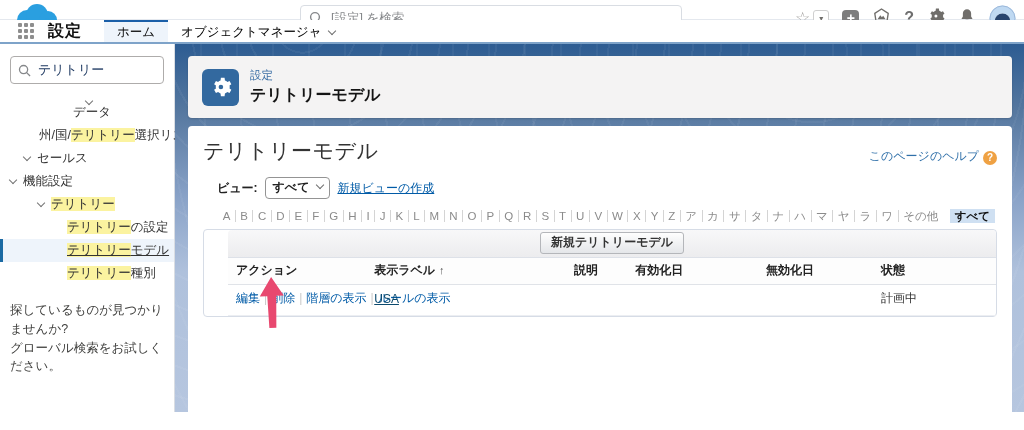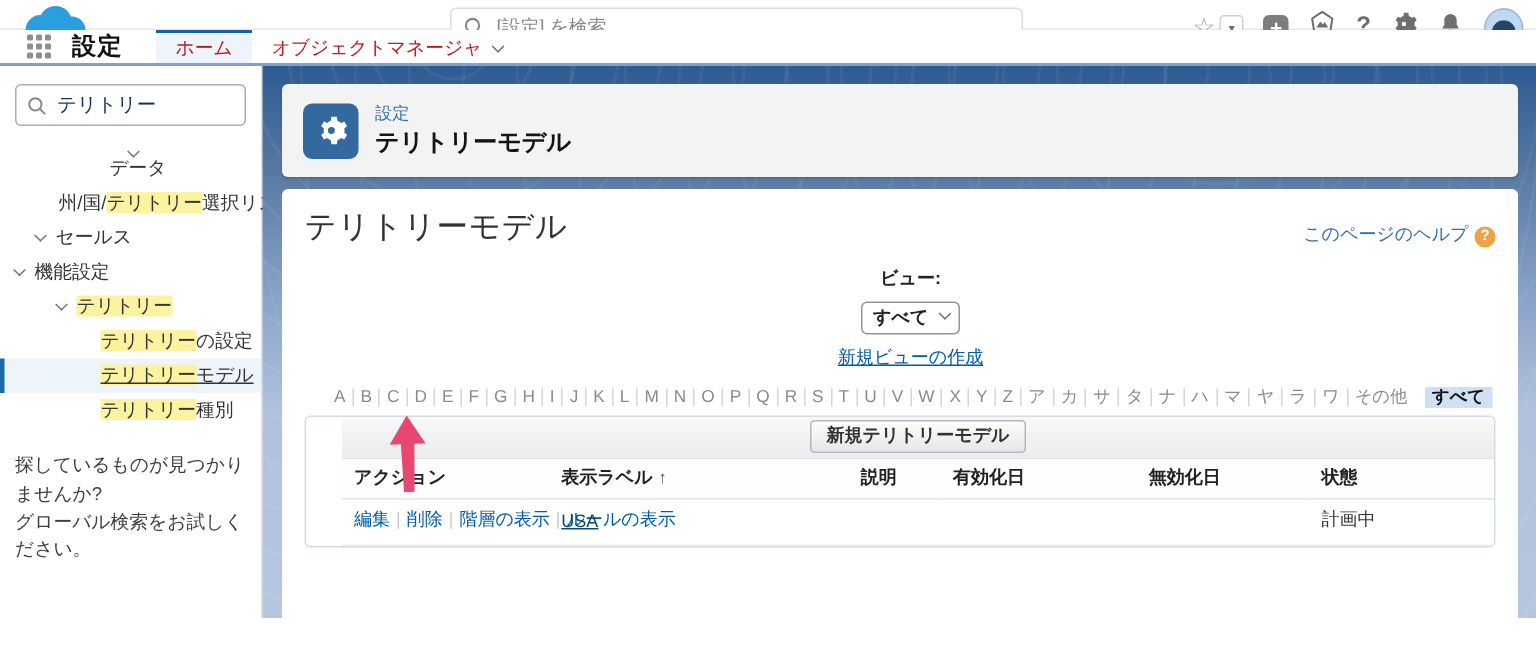--- a/index.html
+++ b/index.html
@@ -20,21 +20,21 @@
   .caret-box { width:16px; height:17px; border:1px solid #d0d0d0; border-radius:3px; margin-left:3px; font-size:8px; color:#706e6b; display:flex; align-items:center; justify-content:center; background:#fff; }
   .plus-tile { width:17px; height:17px; border-radius:4px; background:#7d7d7d; color:#fff; font-size:14px; font-weight:700; display:flex; align-items:center; justify-content:center; line-height:1; }
   .qmark { font-size:16px; font-weight:700; color:#6e6e6e; }
   .avatar { width:27px; height:27px; border-radius:50%; overflow:hidden; }
 
   
   .navbar { position:relative; height:24px; background:#fff; border-bottom:2px solid #7ea3c9; display:flex; align-items:stretch; }
   .waffle { display:grid; grid-template-columns:repeat(3,4px); grid-gap:2px; align-self:center; margin:0 14px 0 18px; }
   .waffle i { width:4px; height:4px; background:#8e8e8e; border-radius:1px; }
   .app-name { align-self:center; font-size:16px; font-weight:600; color:#121212; margin-right:22px; letter-spacing:1px; }
-  .tab { display:flex; align-items:center; padding:0 13px; font-size:12.5px; color:#b91c1c; border-top:2px solid transparent; gap:7px; }
+  .tab { display:flex; align-items:center; padding:0 13px; font-size:12.5px; color:#000000; border-top:2px solid transparent; gap:7px; }
   .tab.active { background:#eef4fb; border-top:2px solid #1b5fa8; }
   .chev { display:inline-block; width:6px; height:6px; border-left:1.5px solid #6e6e6e; border-bottom:1.5px solid #6e6e6e; transform:rotate(-45deg); margin-top:-3px; }
 
   
   .body { display:flex; height:368px; }
 
   
   .sidebar { width:175px; background:#fff; border-right:1px solid #d9dde3; padding-top:12px; flex:none; }
   .quickfind { position:relative; margin:0 10px; }
   .quickfind svg { position:absolute; left:8px; top:8px; }
@@ -59,21 +59,21 @@
   .gear-tile { width:37px; height:37px; border-radius:6px; background:#33699f; display:flex; align-items:center; justify-content:center; margin-right:11px; flex:none; }
   .eyebrow { font-size:11.5px; color:#3a6ea5; margin-bottom:2px; }
   .ph-title { font-size:16px; font-weight:700; color:#141414; }
 
   .content-card { margin:8px 12px 0 13px; background:#fff; border-radius:4px 4px 0 0; height:286px; padding:0 15px; }
   .content-top { display:flex; justify-content:space-between; padding-top:11px; }
   .content-top h1 { font-size:21px; font-weight:400; color:#333; letter-spacing:0.5px; }
   .help-link { font-size:12px; color:#3070a9; text-decoration:none; margin-top:4px; display:flex; align-items:flex-end; gap:4px; cursor:pointer; }
   .q-badge { display:inline-block; width:14px; height:14px; border-radius:50%; background:#efa143; color:#fff; font-size:10px; font-weight:700; text-align:center; line-height:14px; }
 
-  .view-row { margin-top:12px; padding-left:14px; display:flex; align-items:center; gap:7px; font-size:12px;flex-direction:column; }
+  .view-row { margin-top:12px; padding-left:14px; display:flex; align-items:center; gap:7px; font-size:12px; }
   .view-label { font-weight:700; color:#222; }
   .view-select { position:relative; border:1px solid #949494; border-radius:4px; background:#fff; padding:1px 20px 2px 7px; font-size:12px; font-weight:700; color:#222; cursor:pointer; }
   .view-select .chev { position:absolute; right:6px; top:7px; }
   .create-view { color:#015ba7; text-decoration:underline; cursor:pointer; }
 
   .index-row { margin-top:10px; text-align:right; font-size:11.5px; color:#8b8b8b; padding-right:2px; }
   .letter { padding:0 4.5px; cursor:pointer; }
   .letter + .letter { border-left:1px solid #d4d4d4; }
   .letter-all { margin-left:7px; background:#cfe0f2; color:#111; font-weight:700; padding:1px 5px; cursor:pointer; }
 

